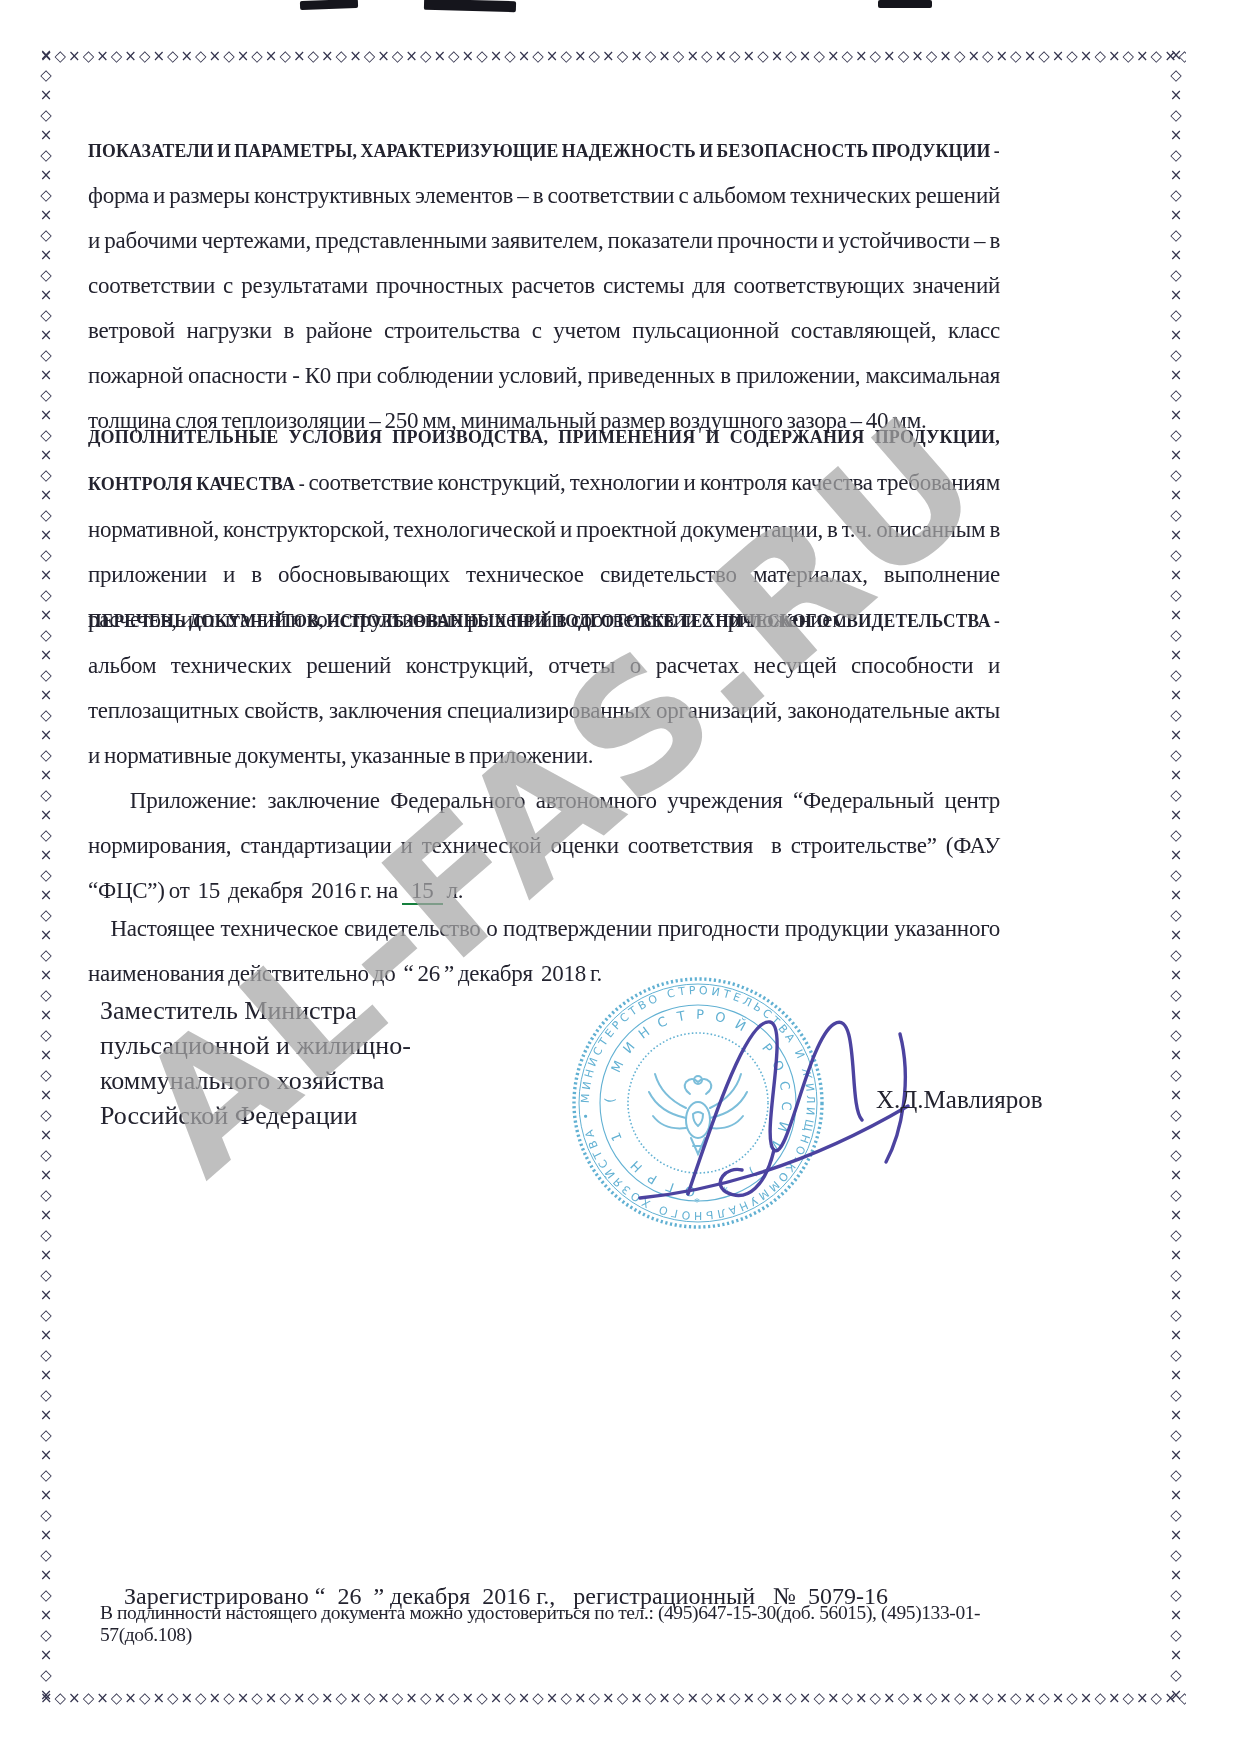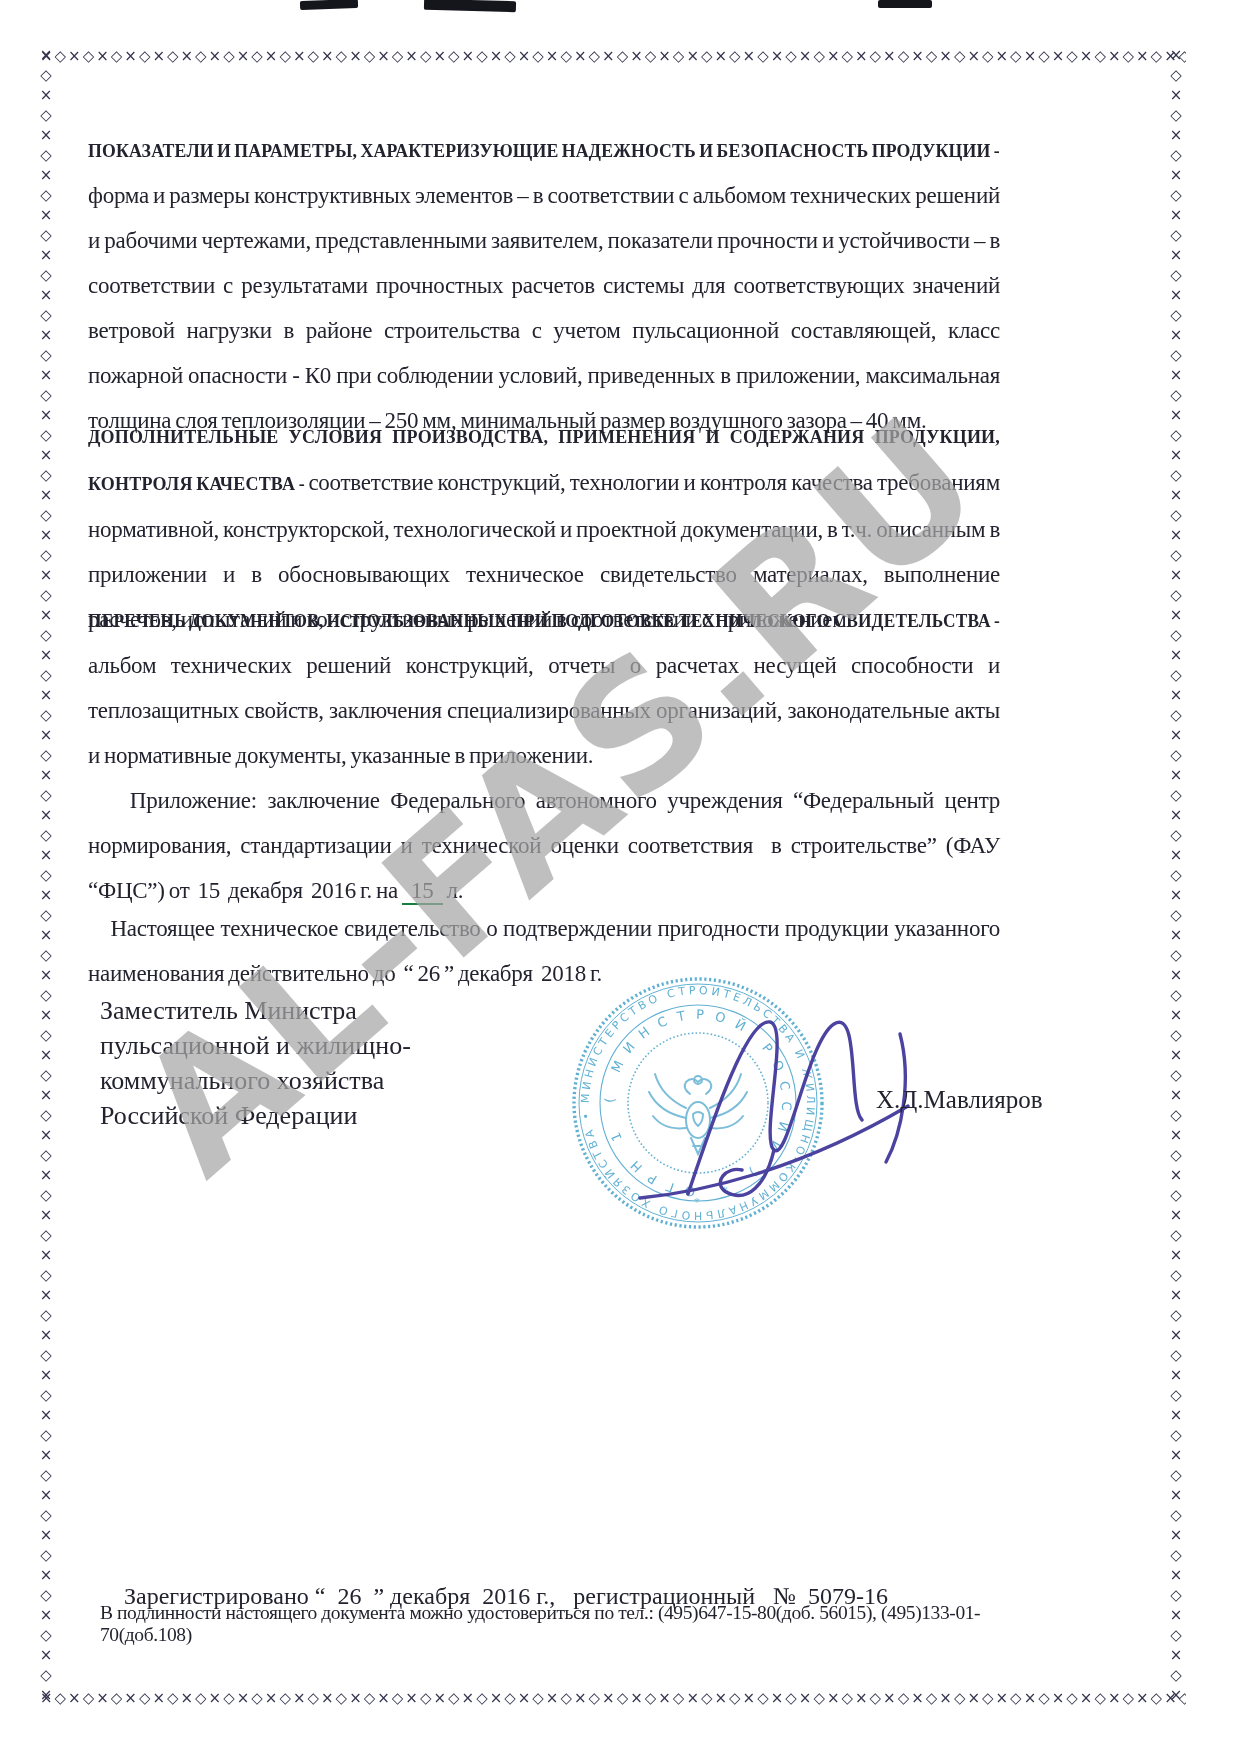--- a/index.html
+++ b/index.html
@@ -121,15 +121,15 @@
   </svg>
 
   <div class="sig-name">Х.Д.Мавлияров</div>
 
   <div class="watermark" style="color: rgb(167, 167, 167);">AL-FAS.RU</div>
 
   <div class="reg-line pre">
     <span>Зарегистрировано “  </span><span>26</span><span>  ” декабря  2016 г.,   регистрационный   №  5079-16</span>
   </div>
 
-  <div class="footer-note">В подлинности настоящего документа можно удостовериться по тел.: (495)647-15-80(доб. 56015), (495)133-01-70(доб.108)</div>
+  <div class="footer-note">В подлинности настоящего документа можно удостовериться по тел.: (495)647-15-30(доб. 56015), (495)133-01-57(доб.108)</div>
 
 </div>
 
 </body></html>

